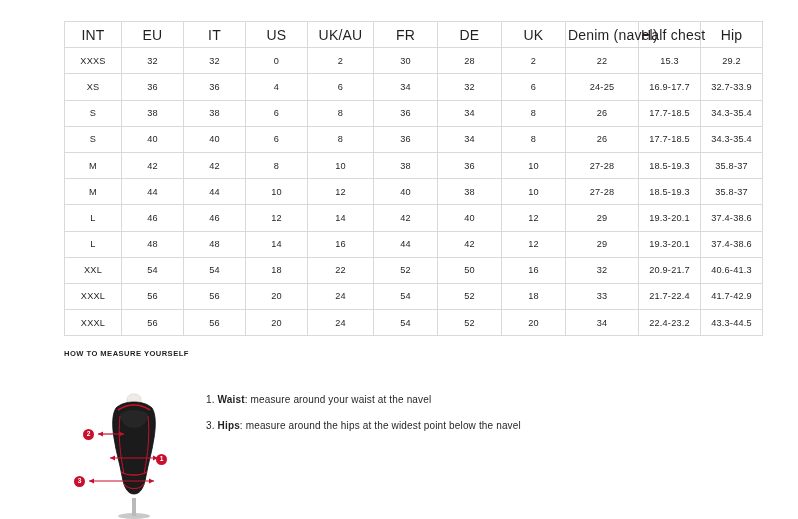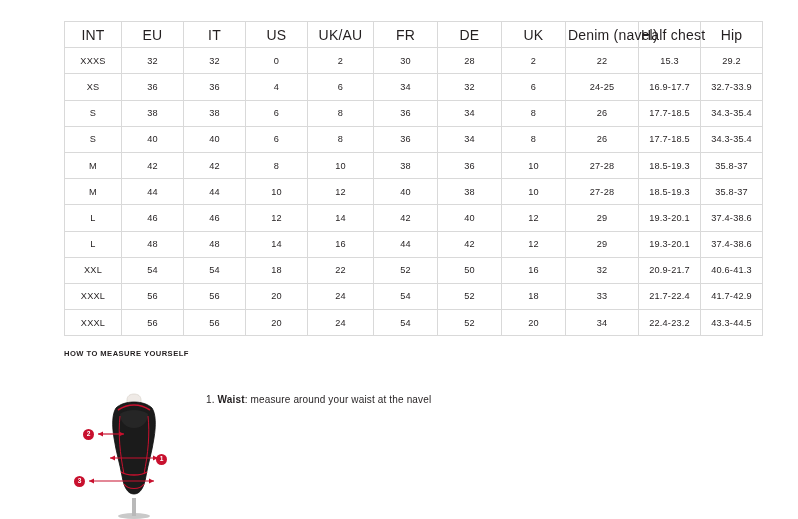--- a/index.html
+++ b/index.html
@@ -341,16 +341,17 @@
           <polygon points="82,101 77,98.6 77,103.4" fill="#c8102e"></polygon>
         </svg>
 
         <div class="badge" id="badge-1">1</div>
         <div class="badge" id="badge-2">2</div>
         <div class="badge" id="badge-3">3</div>
       </div>
 
       <div id="steps-col">
           <div class="step"><span>1.</span> <b>Waist</b><span>: measure around your waist at the navel</span></div>
+          <div class="step"><span>3.</span> <b>Hips</b><span>: measure around the hips at the widest point below the navel</span></div>
         </div>
     </div>
   </div>
 </div>
 
 </body></html>

